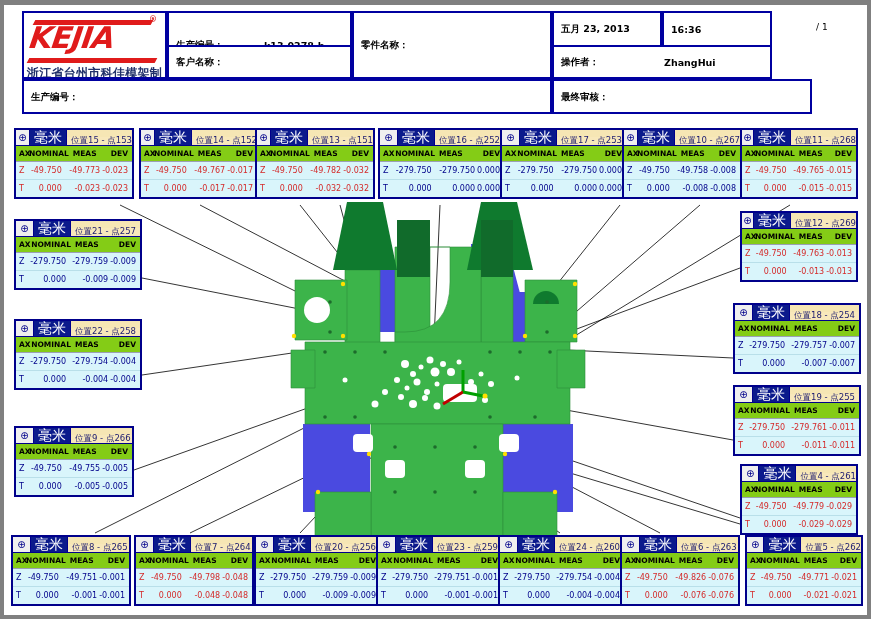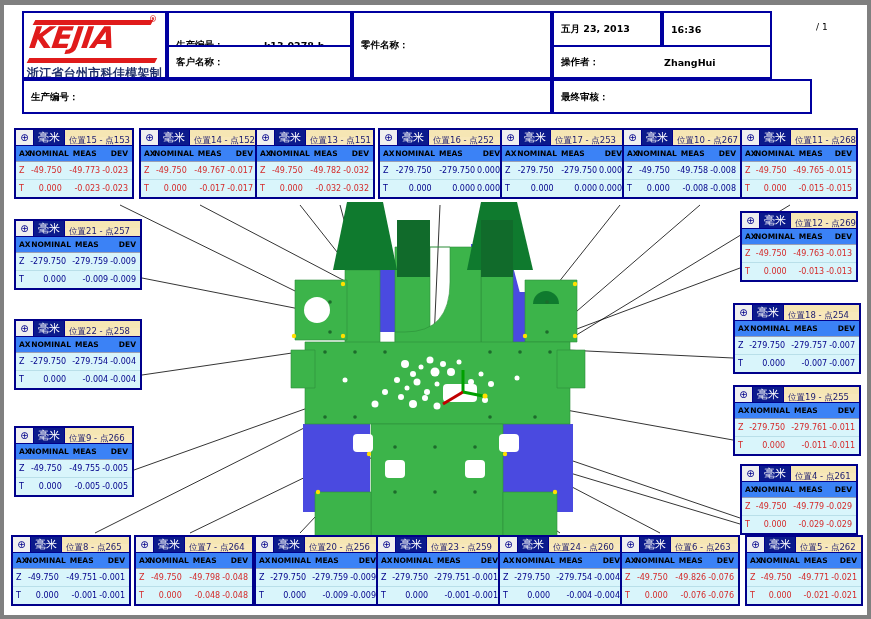--- a/index.html
+++ b/index.html
@@ -76,30 +76,30 @@
     border-bottom:1px solid #00008b;
     background:#f6e6b4;
   }
   .mt-icon{
     width:17px;display:flex;align-items:center;justify-content:center;
     background:#efefef;border-right:1px solid #00008b;
     font-size:10px;color:#00008b;line-height:1;
   }
   .mt-unit{
     padding:0 4px;display:flex;align-items:center;
-    background:#0b1a8c;color:#ffffff;font-size:11px;
+    background:#0b1a8c;color:#ffffff;font-size:14px;
     border-right:1px solid #00008b;white-space:nowrap;
   }
   .mt-title{
     flex:1;display:flex;align-items:center;padding-left:4px;
     background:#f8e8bb;color:#1a1a6e;font-size:8.5px;white-space:nowrap;margin-top:7px;
   }
   .mt-colhdr{
     display:flex;height:15px;align-items:center;
-    background:#3b82f6;border-bottom:1px solid #9aa0b5;
+    background:#84cc16;border-bottom:1px solid #9aa0b5;
     font-size:7.5px;color:#000;font-weight:bold;
   }
   .mt-row{
     display:flex;height:17px;align-items:center;font-size:8px;
     border-bottom:1px solid #b9dfe9;
   }
   .mt-row:last-child{border-bottom:none;}
   .cAX{width:13px;padding-left:3px;box-sizing:border-box;}
   .cNOM{width:46px;text-align:right;box-sizing:border-box;padding-right:2px;}
   .cMEA{width:48px;text-align:right;box-sizing:border-box;padding-right:2px;}

